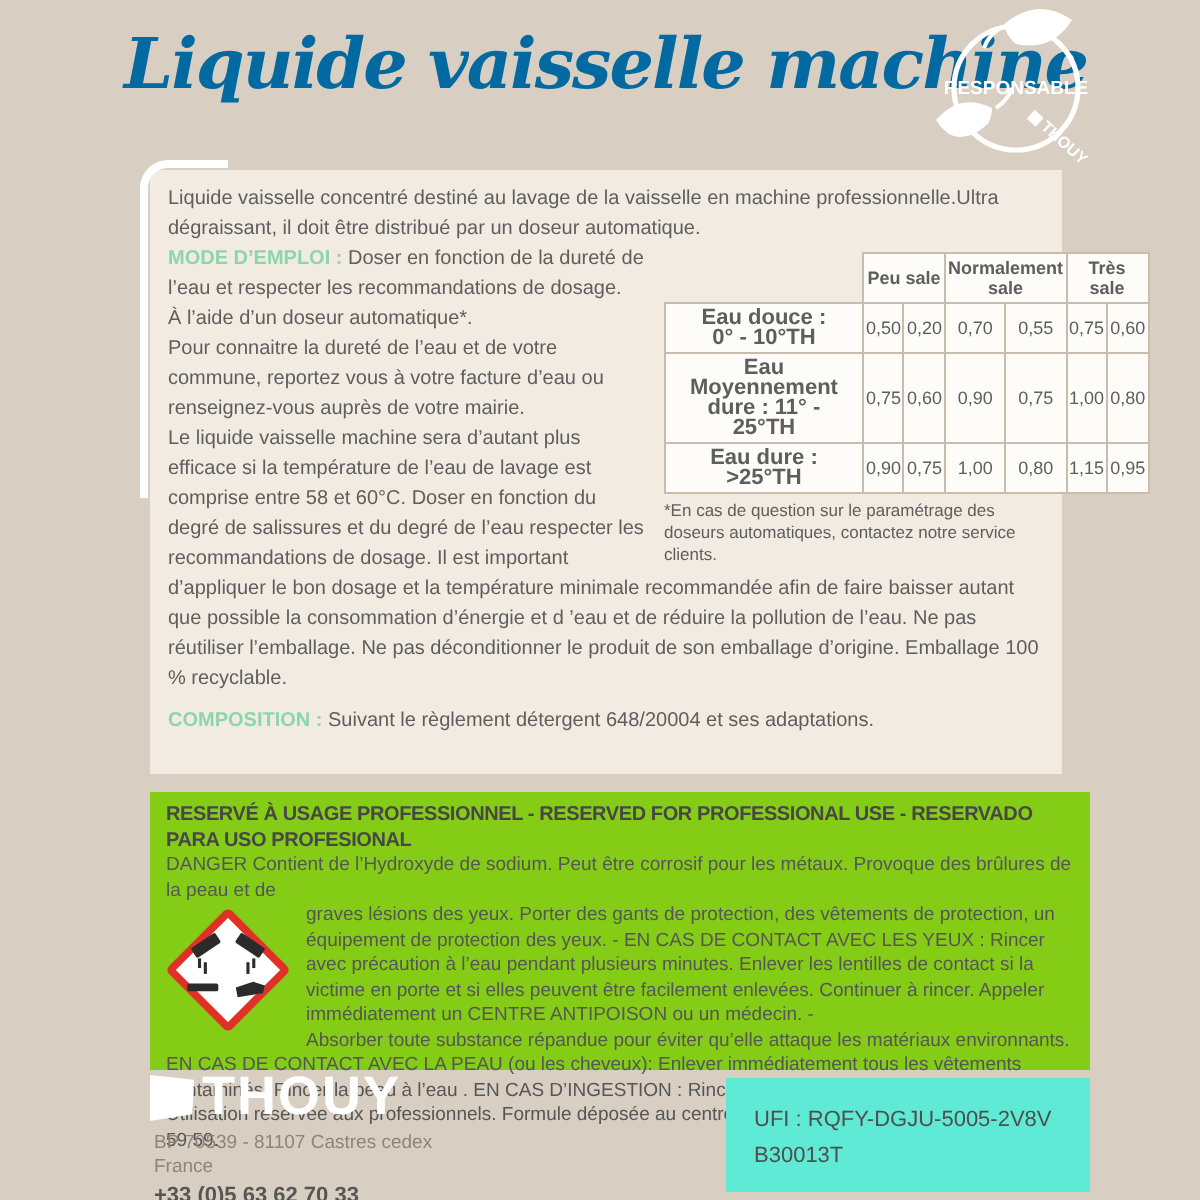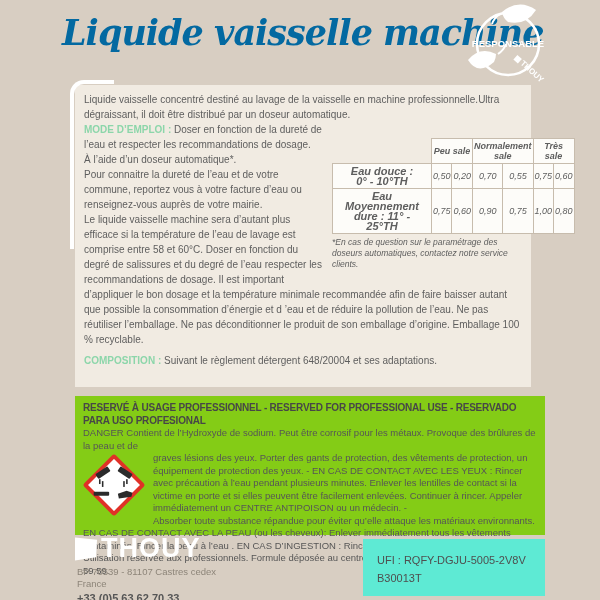--- a/index.html
+++ b/index.html
@@ -16,21 +16,21 @@
   
   .panel-upper{position:absolute;left:75px;top:85px;width:456px;height:302px;
                background:#f1ebe2;padding:7px 9px;box-sizing:border-box;
                color:#5e5e5e;font-size:10px;line-height:15px;}
   .bracket{position:absolute;left:-5px;top:-5px;width:40px;height:165px;
            border-left:4px solid #ffffff;border-top:4px solid #ffffff;
            border-top-left-radius:14px;pointer-events:none;}
   .accent{color:#8cd6aa;font-weight:bold;}
 
   
-  .dosage-float{float:right;width:190px;margin:16px 0 4px 8px;font-style:italic;}
+  .dosage-float{float:right;width:190px;margin:4px 0 4px 8px;}
   table.dosage{border-collapse:collapse;width:100%;font-size:9px;line-height:10px;color:#5e5e5e;}
   table.dosage th,table.dosage td{border:1px solid #c7bcad;background:#fdfcf9;
       text-align:center;padding:2px 1px;}
   table.dosage th{font-weight:bold;}
   table.dosage .blank{border:none;background:transparent;}
   table.dosage td.rowlabel{font-weight:bold;font-size:11px;padding:2px 12px;}
   .footnote{font-size:8.5px;line-height:11px;margin-top:3px;color:#5e5e5e;}
 
   .compo{margin-top:6px;}
 
@@ -103,20 +103,29 @@
             </tr>
             <tr>
               <td class="rowlabel">Eau Moyennement dure : 11° - 25°TH</td>
               <td>0,75</td>
               <td>0,60</td>
               <td>0,90</td>
               <td>0,75</td>
               <td>1,00</td>
               <td>0,80</td>
             </tr>
+            <tr>
+              <td class="rowlabel">Eau dure : &gt;25°TH</td>
+              <td>0,90</td>
+              <td>0,75</td>
+              <td>1,00</td>
+              <td>0,80</td>
+              <td>1,15</td>
+              <td>0,95</td>
+            </tr>
           </tbody>
       </table>
       <div class="footnote">*En cas de question sur le paramétrage des doseurs automatiques, contactez notre service clients.</div>
     </div>
 
     <div>
       <span class="accent">MODE D’EMPLOI :</span>
       <span>Doser en fonction de la dureté de l’eau et respecter les recommandations de dosage.</span>
     </div>
     <div>À l’aide d’un doseur automatique*.</div>

